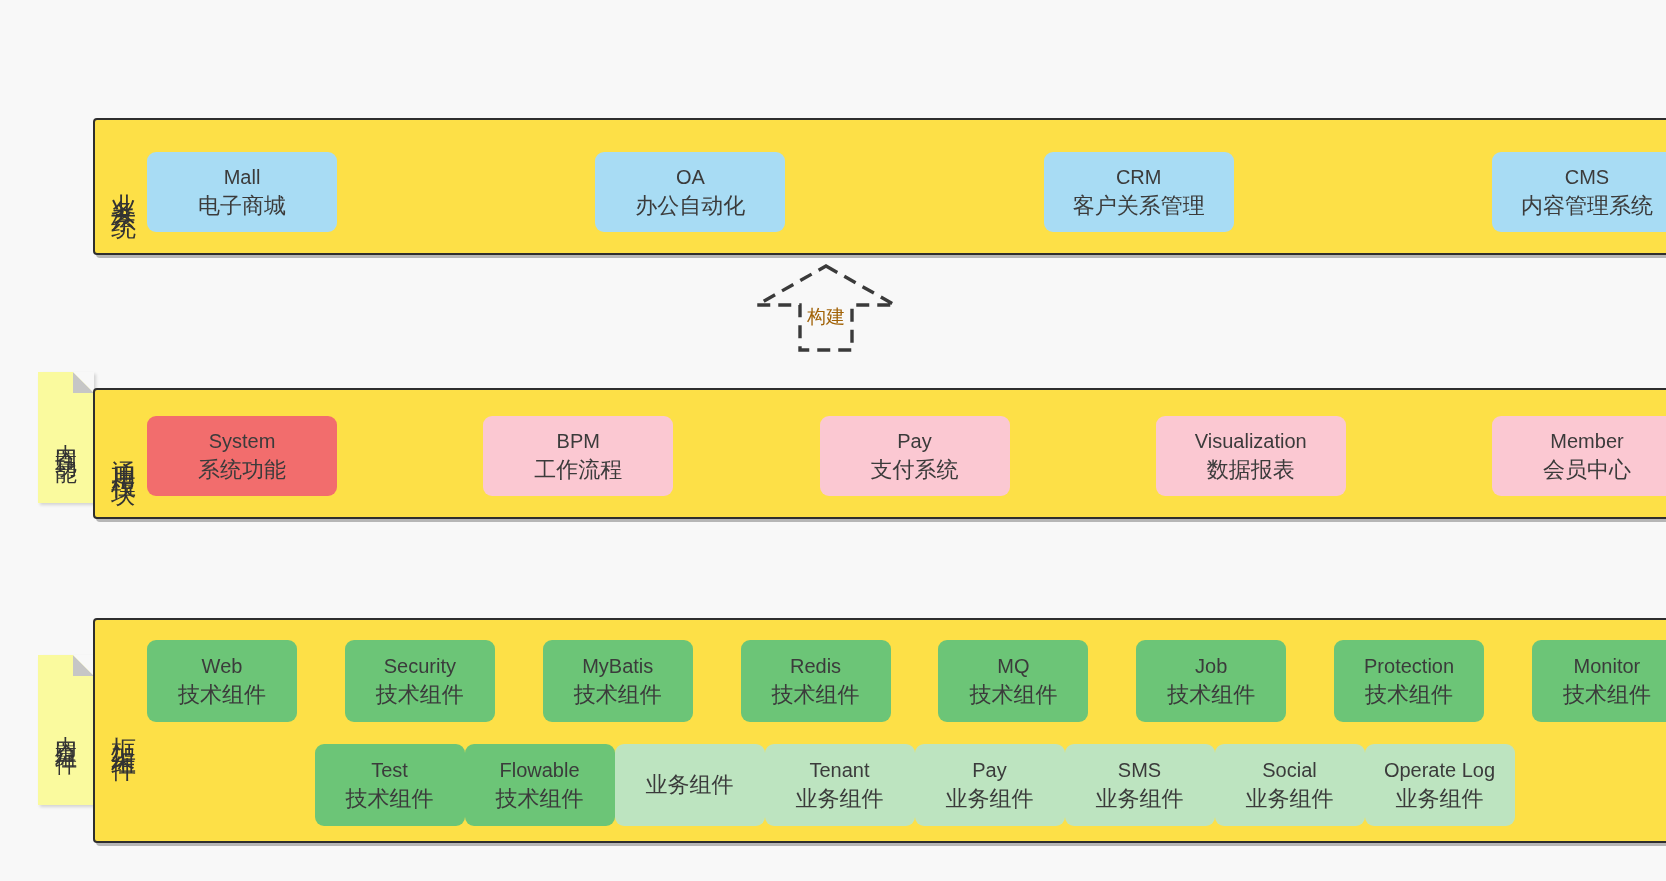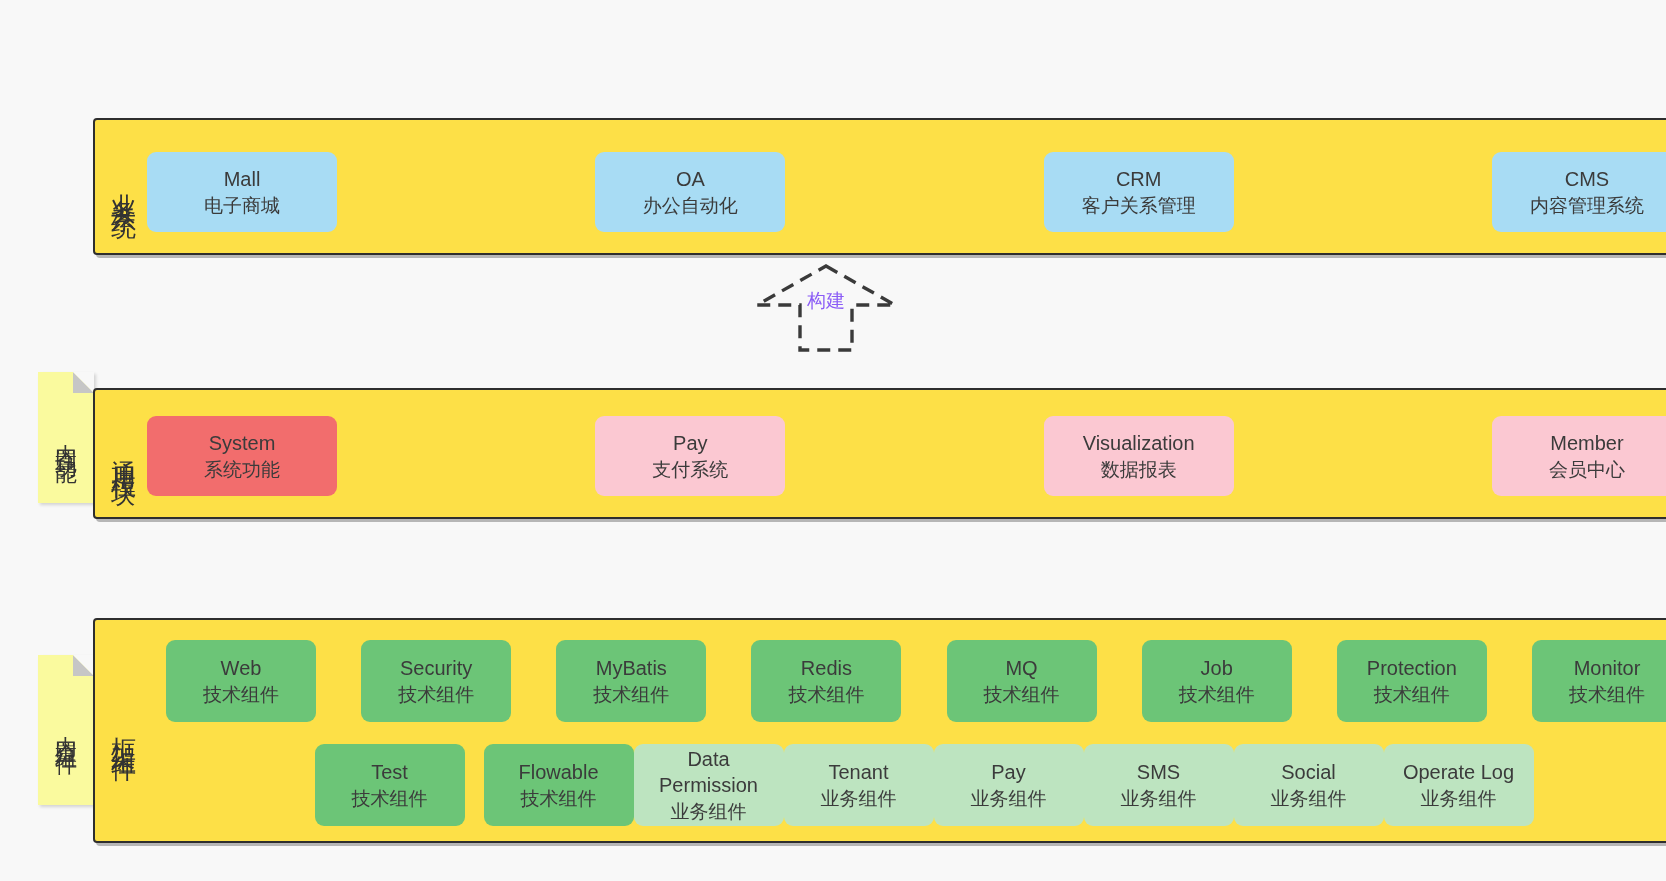--- a/index.html
+++ b/index.html
@@ -35,27 +35,27 @@
   .boxes-mid{top:26px;}
   .boxes-r1{top:20px;}
   .boxes-r2{top:124px;justify-content:center;}
 
   .box{
     display:flex;flex-direction:column;align-items:center;justify-content:center;
     border-radius:9px;text-align:center;line-height:1.32;padding:0 4px;
     box-sizing:border-box;
   }
   .box .en{font-size:20px;}
-  .box .zh{font-size:19px;}
+  .box .zh{font-size:22px;}
   .wide{width:190px;height:80px;}
   .narrow{width:150px;height:82px;}
   .blue{background:#a8dcf4;}
   .red{background:#f26d6d;}
   .pink{background:#fbc8d2;}
-  .green{background:#6cc577;margin-left:19px;}
+  .green{background:#6cc577;}
   .lgreen{background:#bde4c0;}
 
   
   .note{
     position:absolute;left:38px;width:56px;background:#fafa9e;
     box-shadow:2px 2px 3px rgba(0,0,0,.15);
   }
   .note-1{top:372px;height:131px;}
   .note-2{top:655px;height:150px;}
   .fold-bg{position:absolute;top:0;right:0;width:21px;height:21px;
@@ -71,22 +71,22 @@
   
   .arrow{position:absolute;width:142px;height:88px;}
   .arrow-1{left:755px;top:264px;}
   .arrow-2{left:769px;top:515px;}
   .arrow svg{position:absolute;left:0;top:0;}
   .arrow-shape{
     fill:#f8f8f8;stroke:#3a3a3a;stroke-width:3.4;
     stroke-dasharray:13 8;stroke-linejoin:miter;
   }
   .arrow-label{
-    position:absolute;left:0;right:0;top:24px;text-align:center;
-    font-size:19px;color:#8b5cf6;
+    position:absolute;left:0;right:0;top:40px;text-align:center;
+    font-size:19px;color:#a16207;
   }
 </style>
 </head>
 <body>
 
 <div class="stage">
 
   <div class="note note-1">
     <div class="fold-gray"></div>
     <div class="fold-bg"></div>
@@ -128,20 +128,24 @@
   </div>
 
   <section class="panel panel-mid">
     <div class="side-label">通用模块</div>
     <div class="boxes boxes-mid">
       <div class="box wide red">
         <div class="en">System</div>
         <div class="zh">系统功能</div>
       </div>
       <div class="box wide pink">
+        <div class="en">BPM</div>
+        <div class="zh">工作流程</div>
+      </div>
+      <div class="box wide pink">
         <div class="en">Pay</div>
         <div class="zh">支付系统</div>
       </div>
       <div class="box wide pink">
         <div class="en">Visualization</div>
         <div class="zh">数据报表</div>
       </div>
       <div class="box wide pink">
         <div class="en">Member</div>
         <div class="zh">会员中心</div>
@@ -191,21 +195,20 @@
     <div class="boxes boxes-r2">
       <div class="box narrow green">
         <div class="en">Test</div>
         <div class="zh">技术组件</div>
       </div>
       <div class="box narrow green">
         <div class="en">Flowable</div>
         <div class="zh">技术组件</div>
       </div>
       <div class="box narrow lgreen">
-        <div class="en">Data Permission</div>
         <div class="zh">业务组件</div>
       </div>
       <div class="box narrow lgreen">
         <div class="en">Tenant</div>
         <div class="zh">业务组件</div>
       </div>
       <div class="box narrow lgreen">
         <div class="en">Pay</div>
         <div class="zh">业务组件</div>
       </div>

